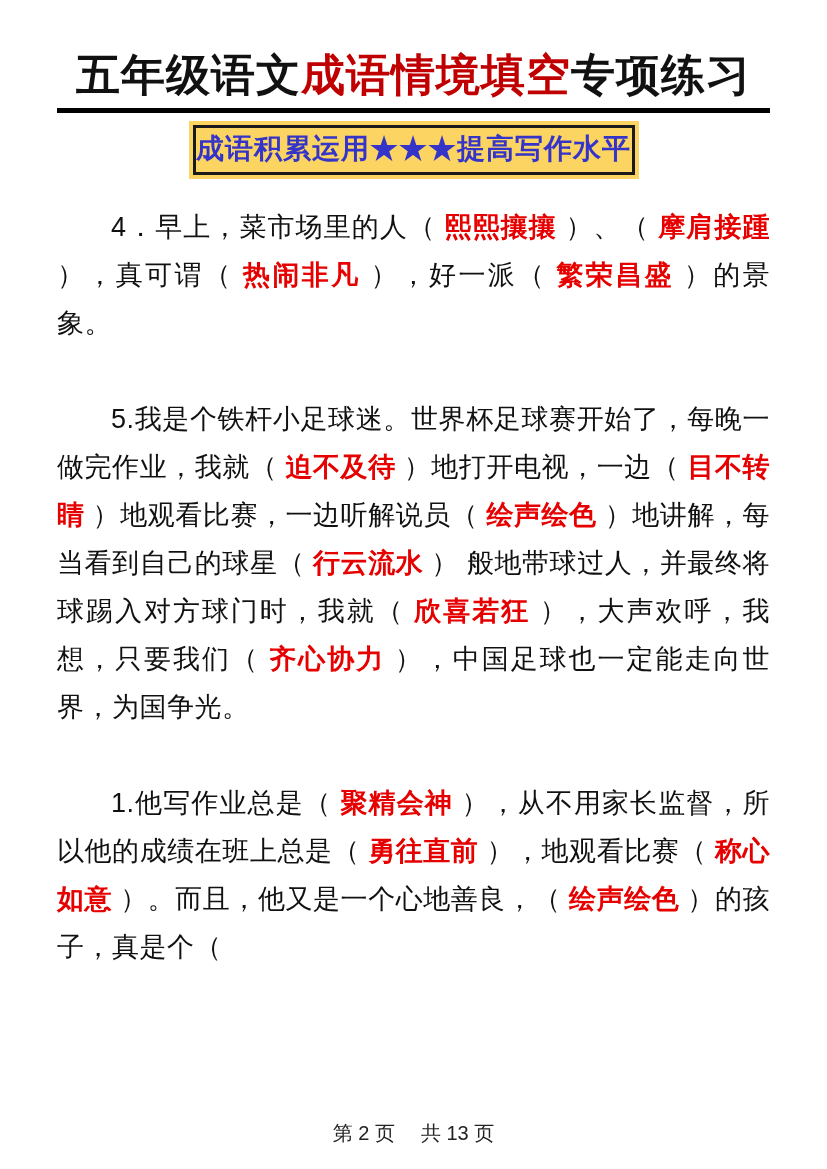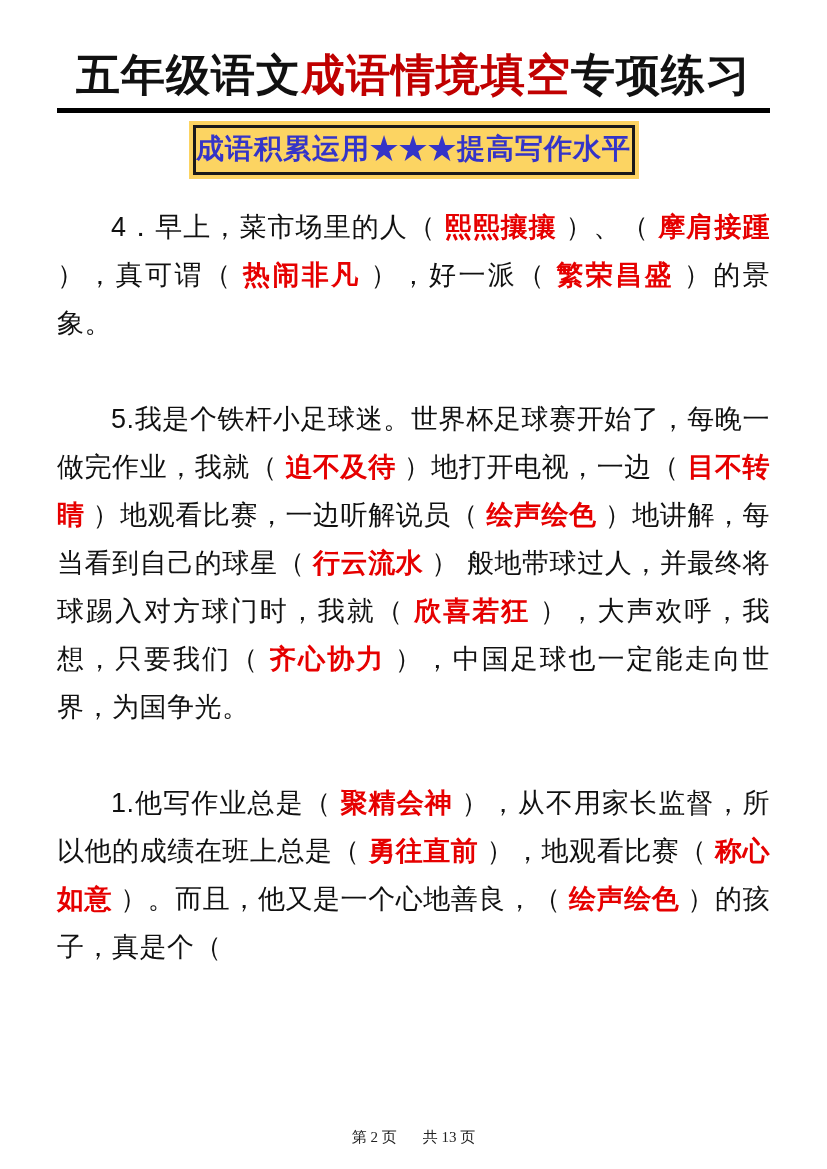--- a/index.html
+++ b/index.html
@@ -80,22 +80,22 @@
     color:var(--idiom-red);
     font-weight:bold;
     font-family:"DejaVu Serif","Liberation Serif",serif;
   }
   
   .footer{
     position:absolute;
     left:0;right:0;
     bottom:22px;
     text-align:center;
-    font-family:Liberation Serif, serif;
-    font-size:15px;
+    font-family:Liberation Sans, sans-serif;
+    font-size:20px;
     color:#222;
   }
   .footer .spacer{display:inline-block;width:26px;}
 </style>
 </head>
 <body>
 
 <div class="page">
 
   <h1 class="title"><span>五年级语文</span><span class="accent">成语情境填空</span><span>专项练习</span></h1>

